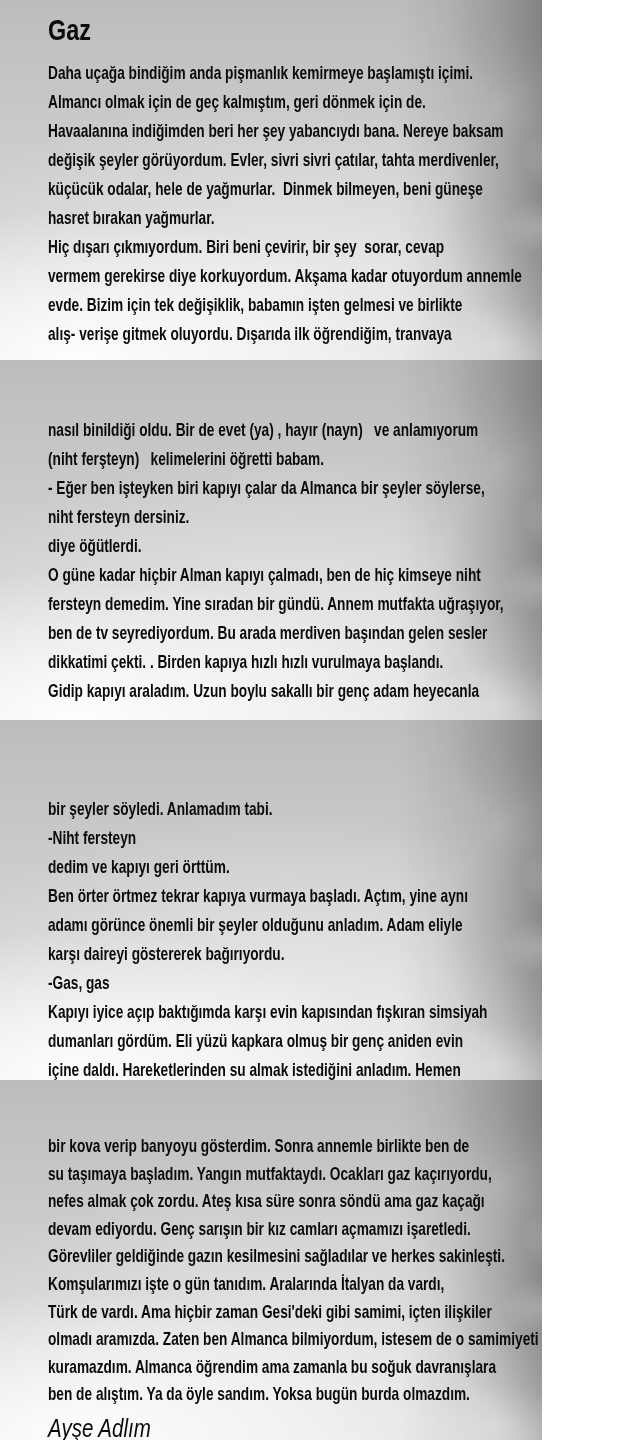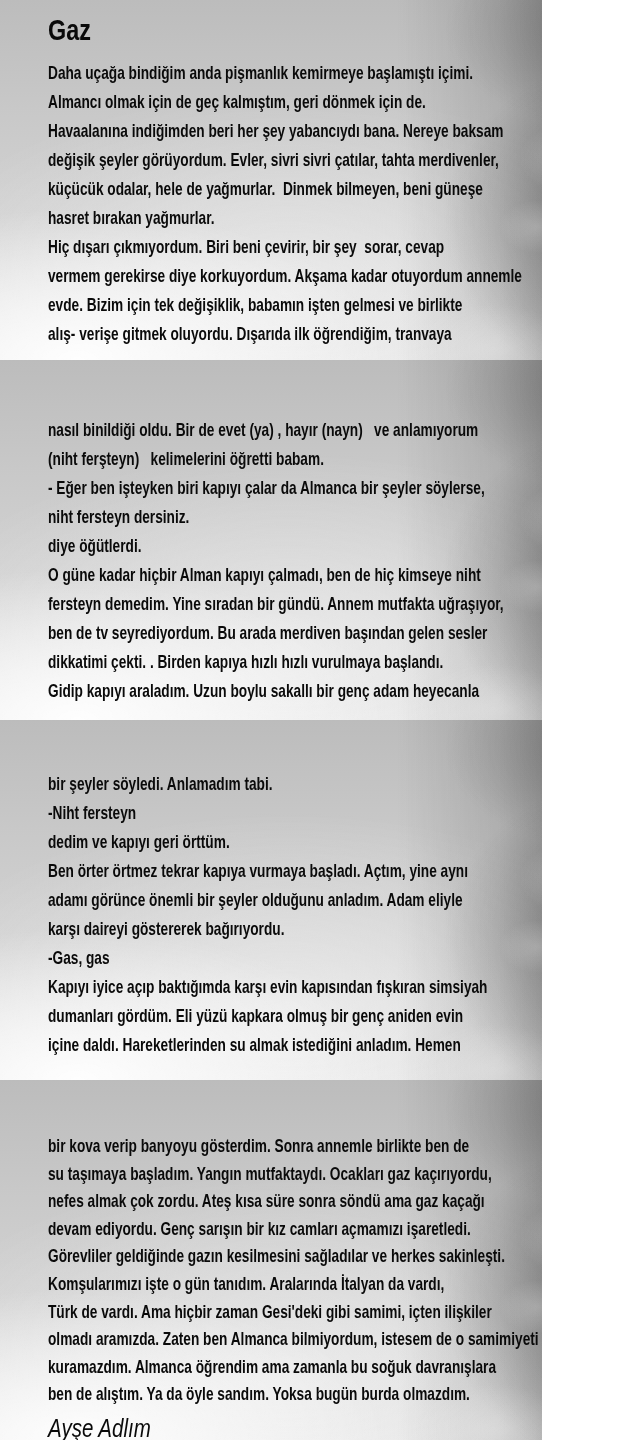--- a/index.html
+++ b/index.html
@@ -29,21 +29,21 @@
       linear-gradient(to bottom, #bcbcbc 0%, #c8c8c8 30%, #d4d4d4 65%, #e6e6e6 100%);
     background-size: 640px 360px;
     background-repeat: repeat-y;
   }
   .stanza {
     height: 360px;
     box-sizing: border-box;
     padding: 55px 8px 0 48px;
   }
   .stanza.s1 { padding-top: 12px; }
-  .stanza.s3 { padding-top: 49px; }
+  .stanza.s3 { padding-top: 74px; }
   .stanza.s4 { padding-top: 52px; }
   .title {
     margin: 0 0 10px 0;
     font-size: 30px;
     font-weight: 700;
     line-height: 36px;
     transform: scaleX(0.78);
     transform-origin: 0 0;
     white-space: pre;
   }

